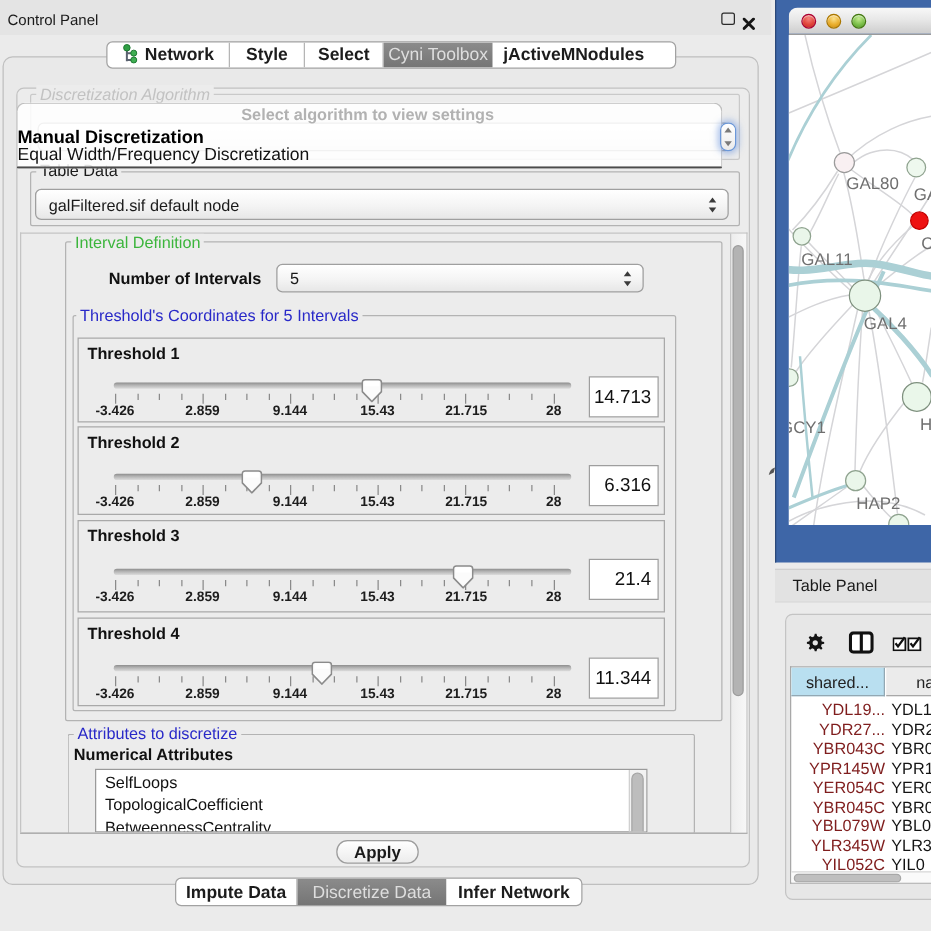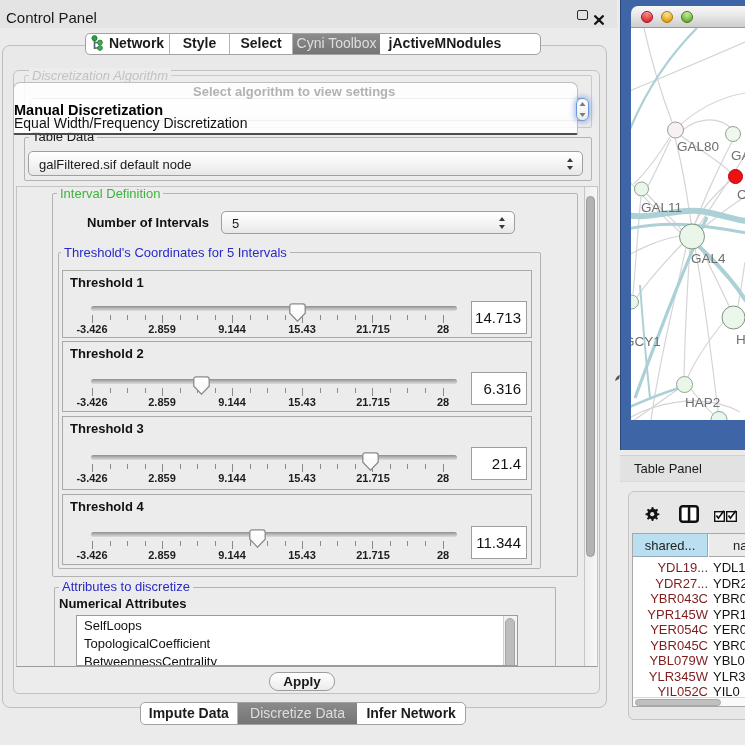--- a/index.html
+++ b/index.html
@@ -25,21 +25,21 @@
 .seg { position:absolute; display:flex; background:#fff; border:1px solid #a2a2a2; border-radius:5px; overflow:hidden; font-size:14px; color:#1c1c1c; }
 .seg .it { display:flex; align-items:center; justify-content:center; border-right:1px solid #b5b5b5; white-space:nowrap; font-weight:bold; padding-bottom:2px; }
 .seg .it:last-child { border-right:none; }
 .seg .sel { background:linear-gradient(180deg,#8b8b8b,#757575); color:#dedede; border-right:none; font-weight:normal; }
 </style>
 </head>
 <body>
 <div id="stage">
 
 <div class="abs" style="left:0;top:0;width:617px;height:28px;background:#e4e4e4;"></div>
-<div class="abs" style="left:6px;top:9px;font-size:15px;color:#1a1a1a;">Control Panel</div>
+<div class="abs" style="left:6px;top:9px;font-size:12px;color:#1a1a1a;">Control Panel</div>
 <div class="abs" style="left:577px;top:10px;width:11px;height:10px;border:1.6px solid #2a2a2a;border-radius:2px;"></div>
 <div class="abs" style="left:594px;top:11px;width:10px;height:10px;">
   <svg width="10" height="10" viewBox="0 0 10 10">
         <path d="M1.2,1.2 L8.8,8.8 M8.8,1.2 L1.2,8.8" stroke="#151515" stroke-width="2.3" stroke-linecap="round"></path>
       </svg>
 </div>
 
 <div class="abs" style="left:2px;top:45px;width:605px;height:663px;background:#e9e9e9;border:1px solid #bfbfbf;border-radius:8px;"></div>
 
 <div class="abs" style="left:13px;top:70px;width:587px;height:624px;background:#ececec;border:1px solid #c2c2c2;border-radius:6px;"></div>
@@ -244,21 +244,21 @@
 
 <div class="abs" style="left:269px;top:672px;width:66px;height:19px;background:linear-gradient(180deg,#ffffff,#ececec);border:1px solid #9d9d9d;border-radius:9px;text-align:center;font-size:13.5px;font-weight:bold;color:#1a1a1a;line-height:17px;">Apply</div>
 
 <div class="seg" style="left:140px;top:702px;width:326px;height:23px;">
   <div class="it" style="width:97px;">Impute Data</div>
   <div class="it sel" style="width:120px;">Discretize Data</div>
   <div class="it" style="width:108px;">Infer Network</div>
 </div>
 
 <div class="seg" style="left:85px;top:33px;width:456px;height:22px;">
-  <div class="it" style="width:84px;"><svg width="13" height="16" viewBox="0 0 13 16" style="margin-right:5px;">
+  <div class="it" style="width:98px;"><svg width="13" height="16" viewBox="0 0 13 16" style="margin-right:5px;">
           <path d="M3.5,5 V14 M3.5,7.5 H8 M3.5,13 H8" stroke="#5a6270" stroke-width="1.6" fill="none"></path>
           <circle cx="3.5" cy="3.2" r="2.6" fill="#2f9e44" stroke="#1d7a30" stroke-width="0.8"></circle>
           <circle cx="9" cy="7.5" r="2.4" fill="#3fae52" stroke="#1d7a30" stroke-width="0.8"></circle>
           <circle cx="9" cy="13" r="2.4" fill="#3fae52" stroke="#1d7a30" stroke-width="0.8"></circle>
         </svg>Network</div>
   <div class="it" style="width:60px;">Style</div>
   <div class="it" style="width:63px;">Select</div>
   <div class="it sel" style="width:87px;">Cyni Toolbox</div>
   <div class="it" style="width:130px;">jActiveMNodules</div>
 </div>

